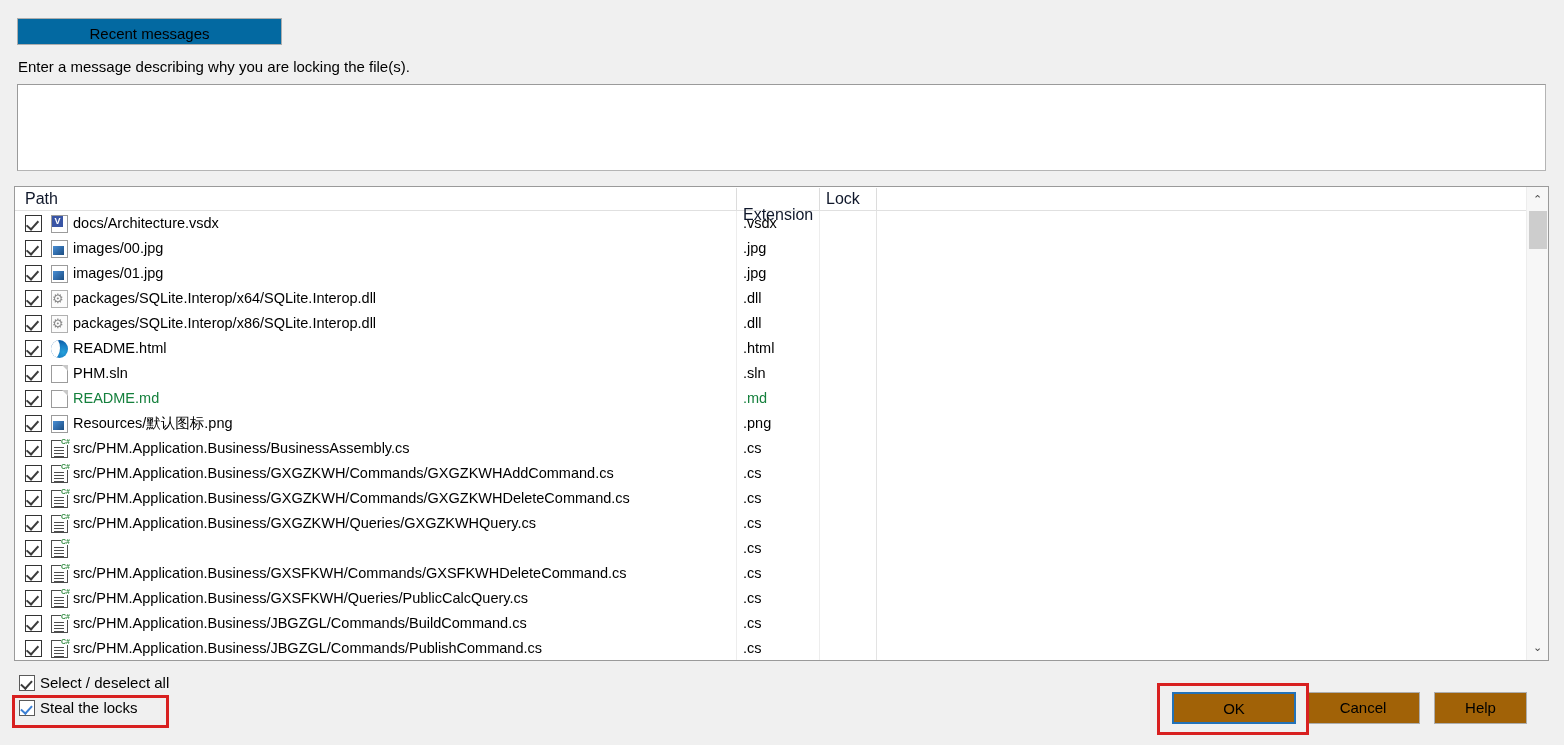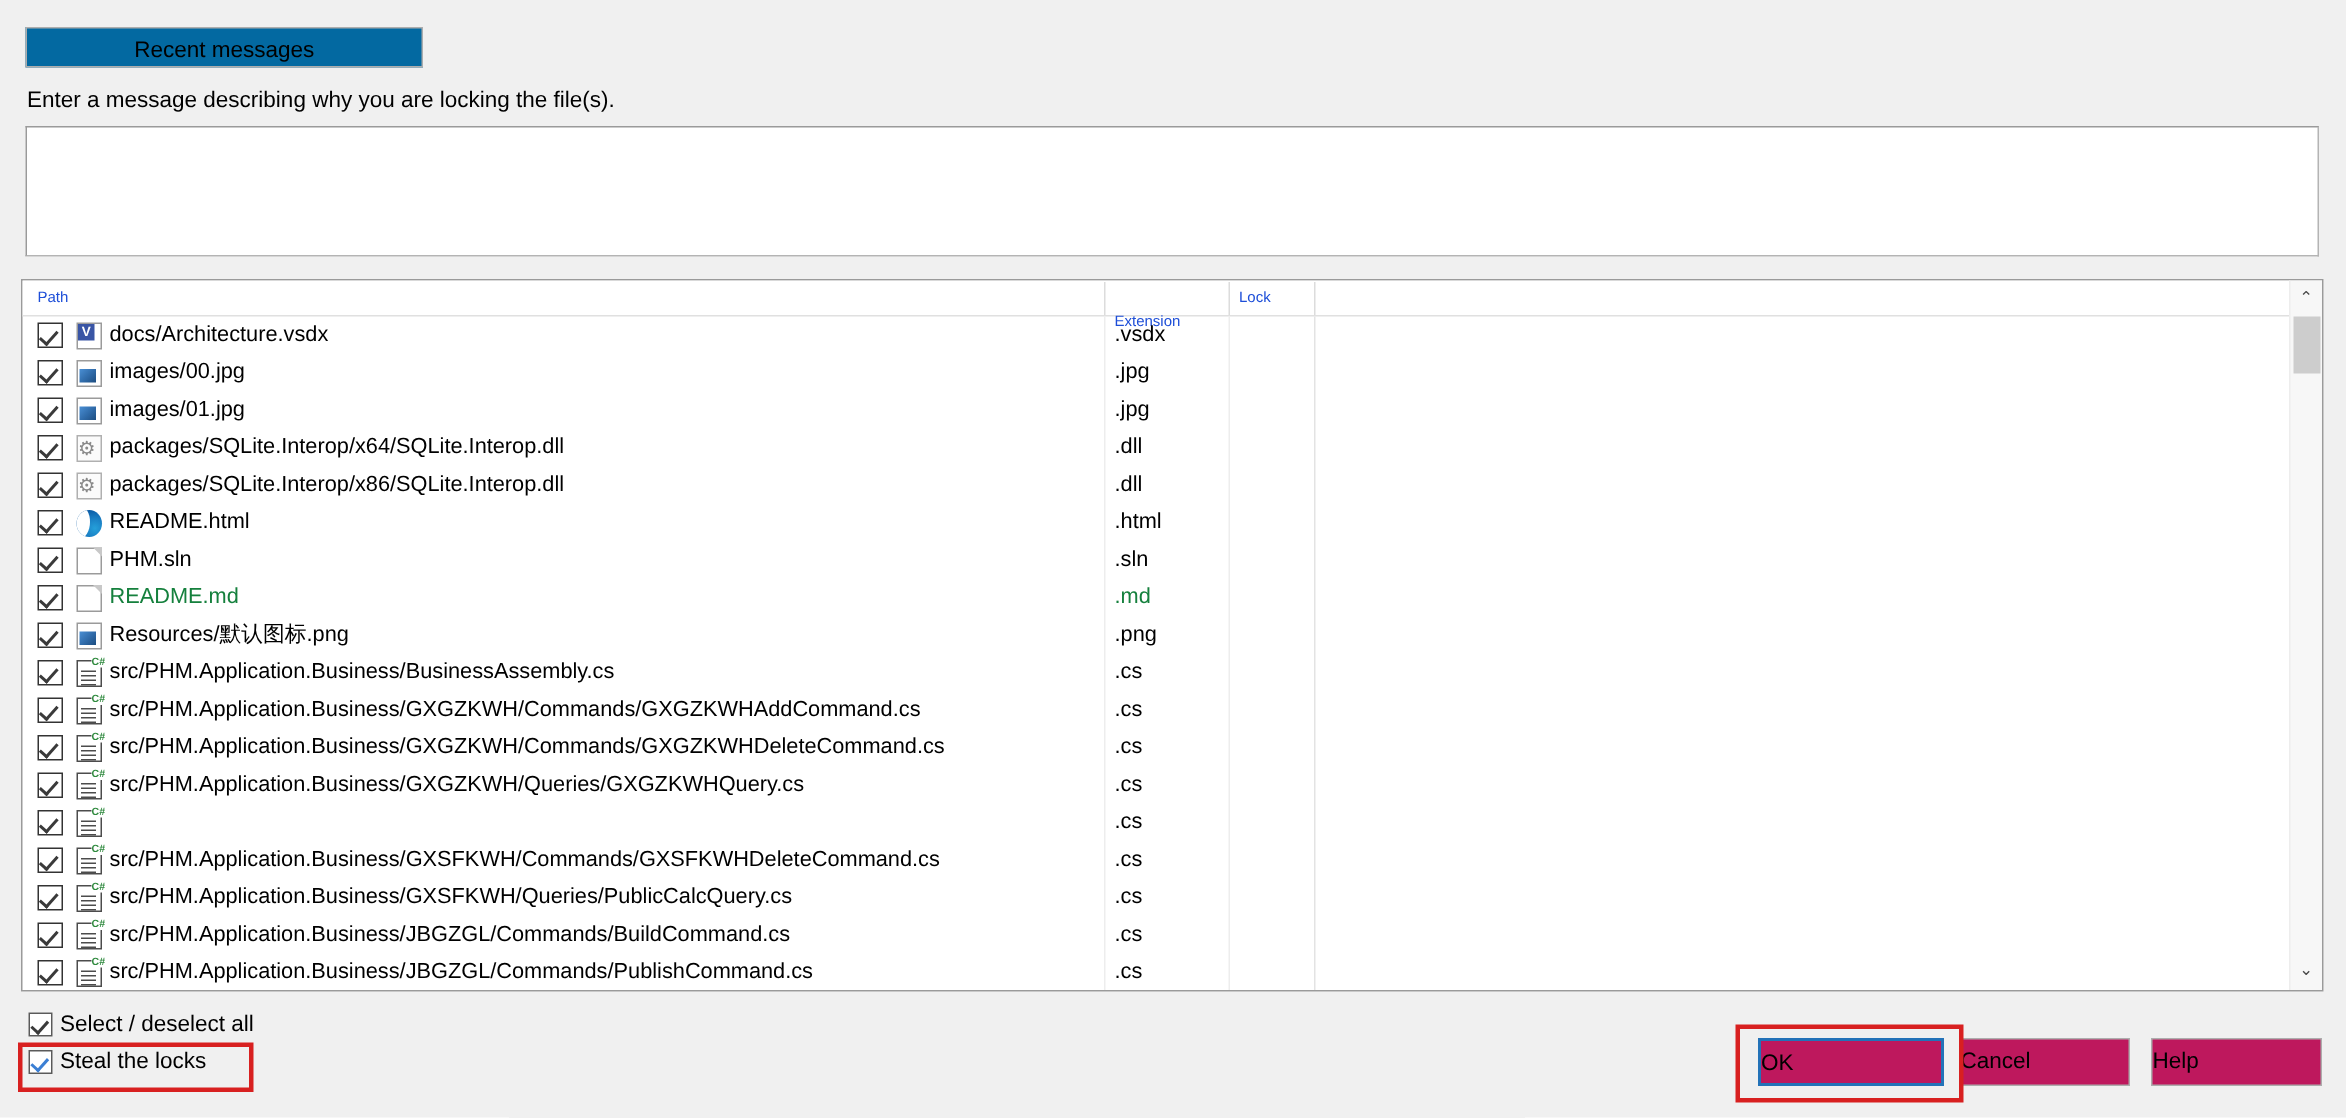--- a/index.html
+++ b/index.html
@@ -82,22 +82,22 @@
     height: 24px;
     background: #ffffff;
     border-bottom: 1px solid #e0e0e0;
     box-sizing: border-box;
   }
   .hdr-cell {
     position: absolute;
     top: 0;
     height: 23px;
     line-height: 23px;
-    font-size: 10px;
-    color: #1d4ed8;
+    font-size: 16px;
+    color: #0f172a;
     padding-left: 6px;
     box-sizing: border-box;
     white-space: nowrap;
   }
   .hdr-sep {
     position: absolute;
     top: 1px;
     width: 1px;
     height: 22px;
     background: #dcdcdc;
@@ -353,35 +353,36 @@
     left: 21px;
     top: -1px;
     line-height: 20px;
   }
   #chk-select-all { left: 19px; top: 674px; }
   #chk-steal      { left: 19px; top: 699px; }
 
   .dlg-btn {
     position: absolute;
     height: 32px;
-    background: #be185d;
+    background: #a16207;
     border: 1px solid #adadad;
     box-sizing: border-box;
     font-family: "Liberation Sans", sans-serif;
     font-size: 15px;
     color: #000;
+    text-align: center;
     line-height: 30px;
     cursor: default;
   }
   #btn-ok {
     left: 1172px; top: 692px; width: 124px;
     border: 2px solid #2372b8;
   }
   #btn-cancel { left: 1306px; top: 692px; width: 114px; }
-  #btn-help   { left: 1434px; top: 692px; width: 114px; }
+  #btn-help   { left: 1434px; top: 692px; width: 93px; }
 
   
   .red-box {
     position: absolute;
     border: 3px solid #d82020;
     box-sizing: border-box;
     pointer-events: none;
   }
   #red-steal { left: 12px;   top: 695px; width: 157px; height: 33px; }
   #red-ok    { left: 1157px; top: 683px; width: 152px; height: 52px; }

